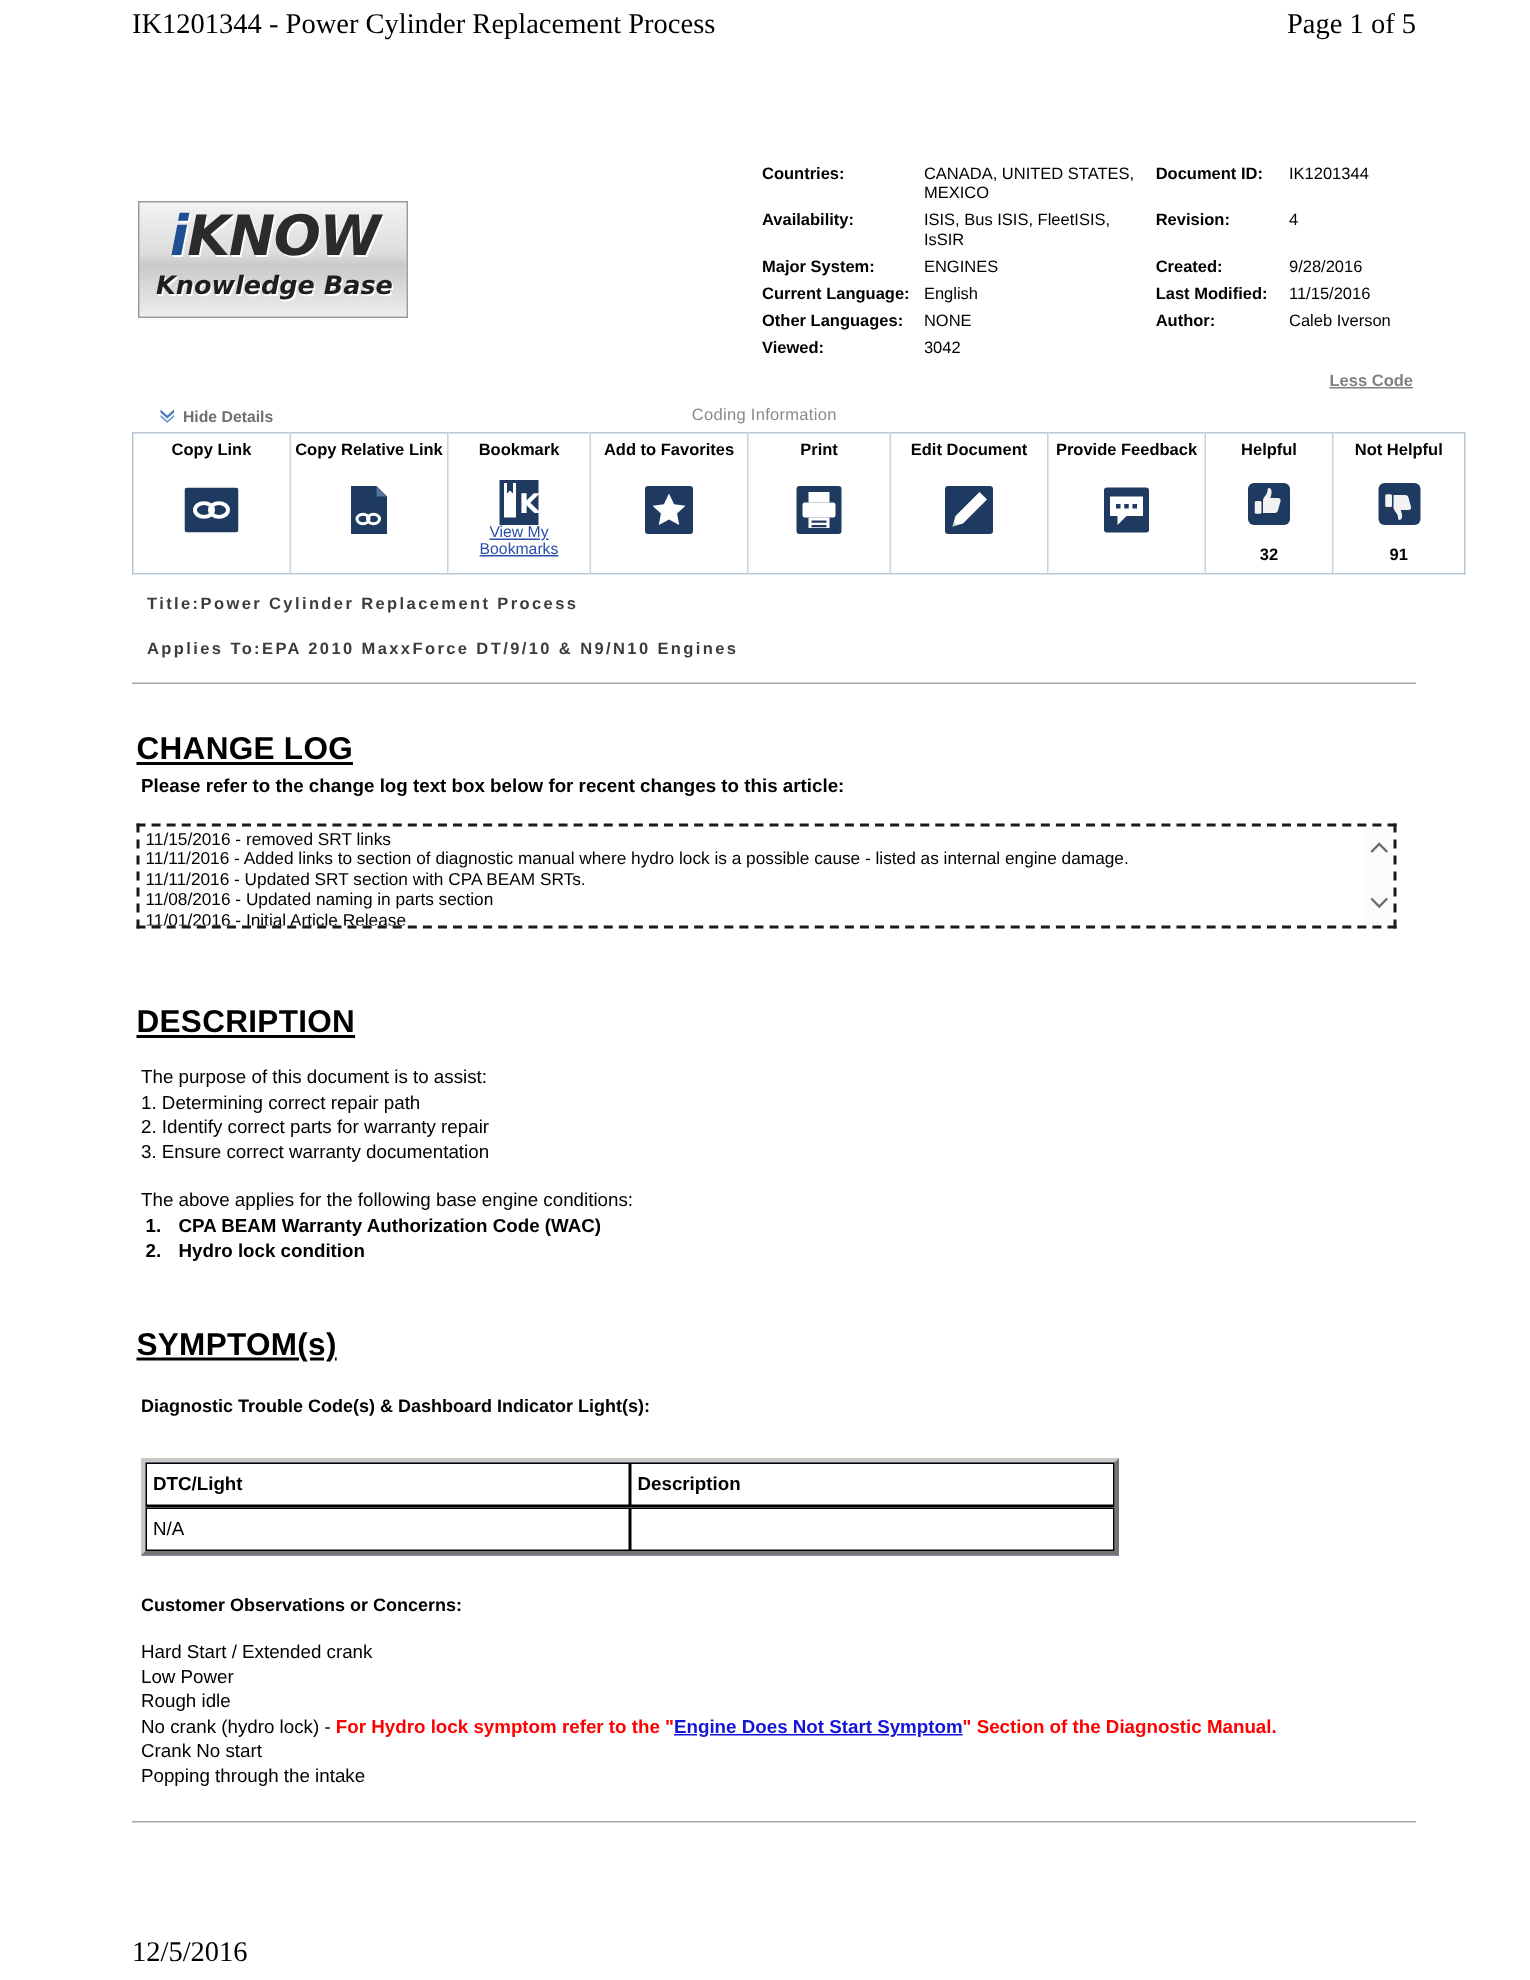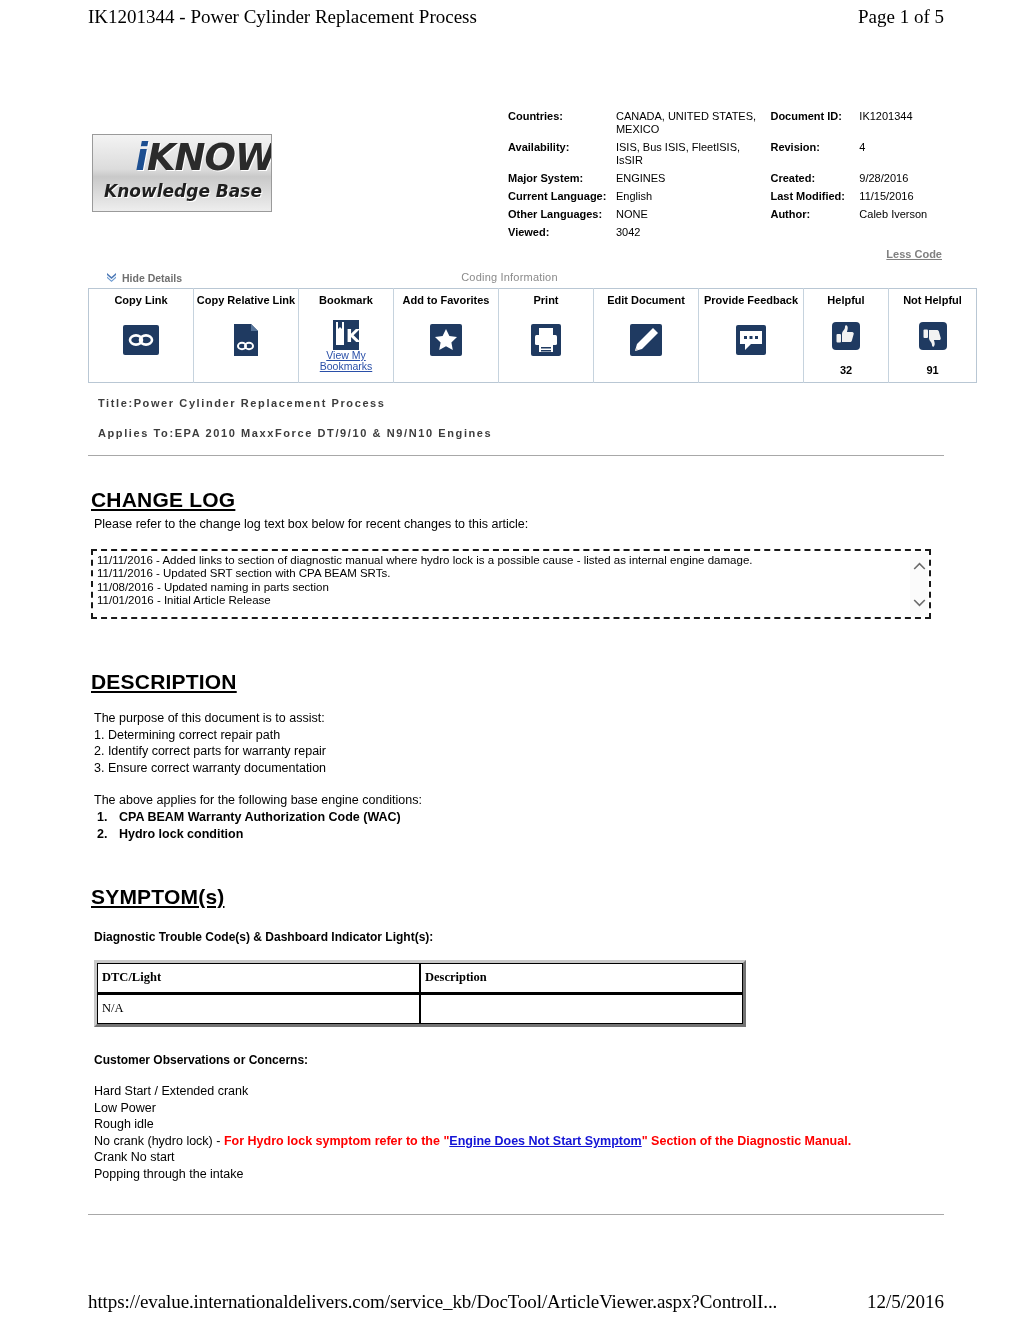--- a/index.html
+++ b/index.html
@@ -73,21 +73,20 @@
     left: 0; top: 2px; width: 180px;
     text-align: center;
     font-family: "DejaVu Sans", sans-serif;
     font-weight: bold;
     font-style: italic;
     font-size: 37px;
     line-height: 42px;
     letter-spacing: -1px;
     color: #2b2b2b;
     text-shadow: 1px 1px 0 #ffffff;
-    margin-left: 22px;
   }
   .logo .logo-top .i-mark {
     color: #1d4f91;
   }
   .logo .logo-bottom {
     position: absolute;
     left: 0; top: 46px; width: 180px;
     text-align: center;
     font-family: "DejaVu Sans", sans-serif;
     font-weight: bold;
@@ -259,21 +258,21 @@
     text-decoration: underline;
     letter-spacing: 0.2px;
     font-family: "Liberation Sans", sans-serif;
   }
   .sec-changelog { position: absolute; left: 3px; top: 388px; width: 850px; }
   .sec-description { position: absolute; left: 3px; top: 570px; width: 850px; }
   .sec-symptoms { position: absolute; left: 3px; top: 785px; width: 850px; }
 
   .subtext {
     font-size: 12.5px;
-    font-weight: normal;
+    font-weight: bold;
     line-height: 17px;
     margin-top: 4px;
     padding-left: 3px;
   }
 
   
   .changelog-box {
     position: relative;
     margin-top: 16px;
     width: 840px;
@@ -321,27 +320,26 @@
   
   .symptom-sub {
     font-size: 12px;
     font-weight: bold;
     margin-top: 21px;
     padding-left: 3px;
   }
   table.dtc {
     border-collapse: separate;
     border-spacing: 0;
-    margin-top: 16px;
+    margin-top: 28px;
     margin-left: 3px;
     width: 652px;
     table-layout: fixed;
     border: 3px outset #c8c8c8;
     background: #1d4ed8;
-    font-family: Liberation Serif, serif;
   }
   table.dtc td {
     border: 1px solid #000;
     padding: 6px 4px 7px 4px;
     font-size: 12.5px;
     vertical-align: top;
     background: #fff;
   }
   table.dtc td.th {
     font-weight: bold;
@@ -568,20 +566,21 @@
   </div>
 
   <hr class="rule rule-1">
 
   <div class="sec-changelog">
     <h2 class="section">CHANGE LOG</h2>
     <div class="subtext">Please refer to the change log text box below for recent changes to this article:</div>
 
     <div class="changelog-box">
       <div class="changelog-list">
+        <div>11/15/2016 - removed SRT links</div>
         <div>11/11/2016 - Added links to section of diagnostic manual where hydro lock is a possible cause - listed as internal engine damage.</div>
         <div>11/11/2016 - Updated SRT section with CPA BEAM SRTs.</div>
         <div>11/08/2016 - Updated naming in parts section</div>
         <div>11/01/2016 - Initial Article Release</div>
       </div>
       <div class="cl-scroll">
         <span>
           <svg width="13" height="9" viewBox="0 0 13 9">
               <path d="M1.2 7 L6.5 1.6 L11.8 7" fill="none" stroke="#6b6b6b" stroke-width="1.6"></path>
             </svg>
@@ -636,15 +635,14 @@
       <div><span>No crank (hydro lock) - </span><span class="red-bold">For Hydro lock symptom refer to the "</span><span class="blue-link">Engine Does Not Start Symptom</span><span class="red-bold">" Section of the Diagnostic Manual.</span></div>
       <div>Crank No start</div>
       <div>Popping through the intake</div>
     </div>
   </div>
 
   <hr class="rule rule-2">
 </div>
 
 <div class="page-footer">
-  <span class="url">https://evalue.internationaldelivers.com/service_kb/DocTool/ArticleViewer.aspx?ControlI...</span>
   <span>12/5/2016</span>
 </div>
 
 </body></html>

